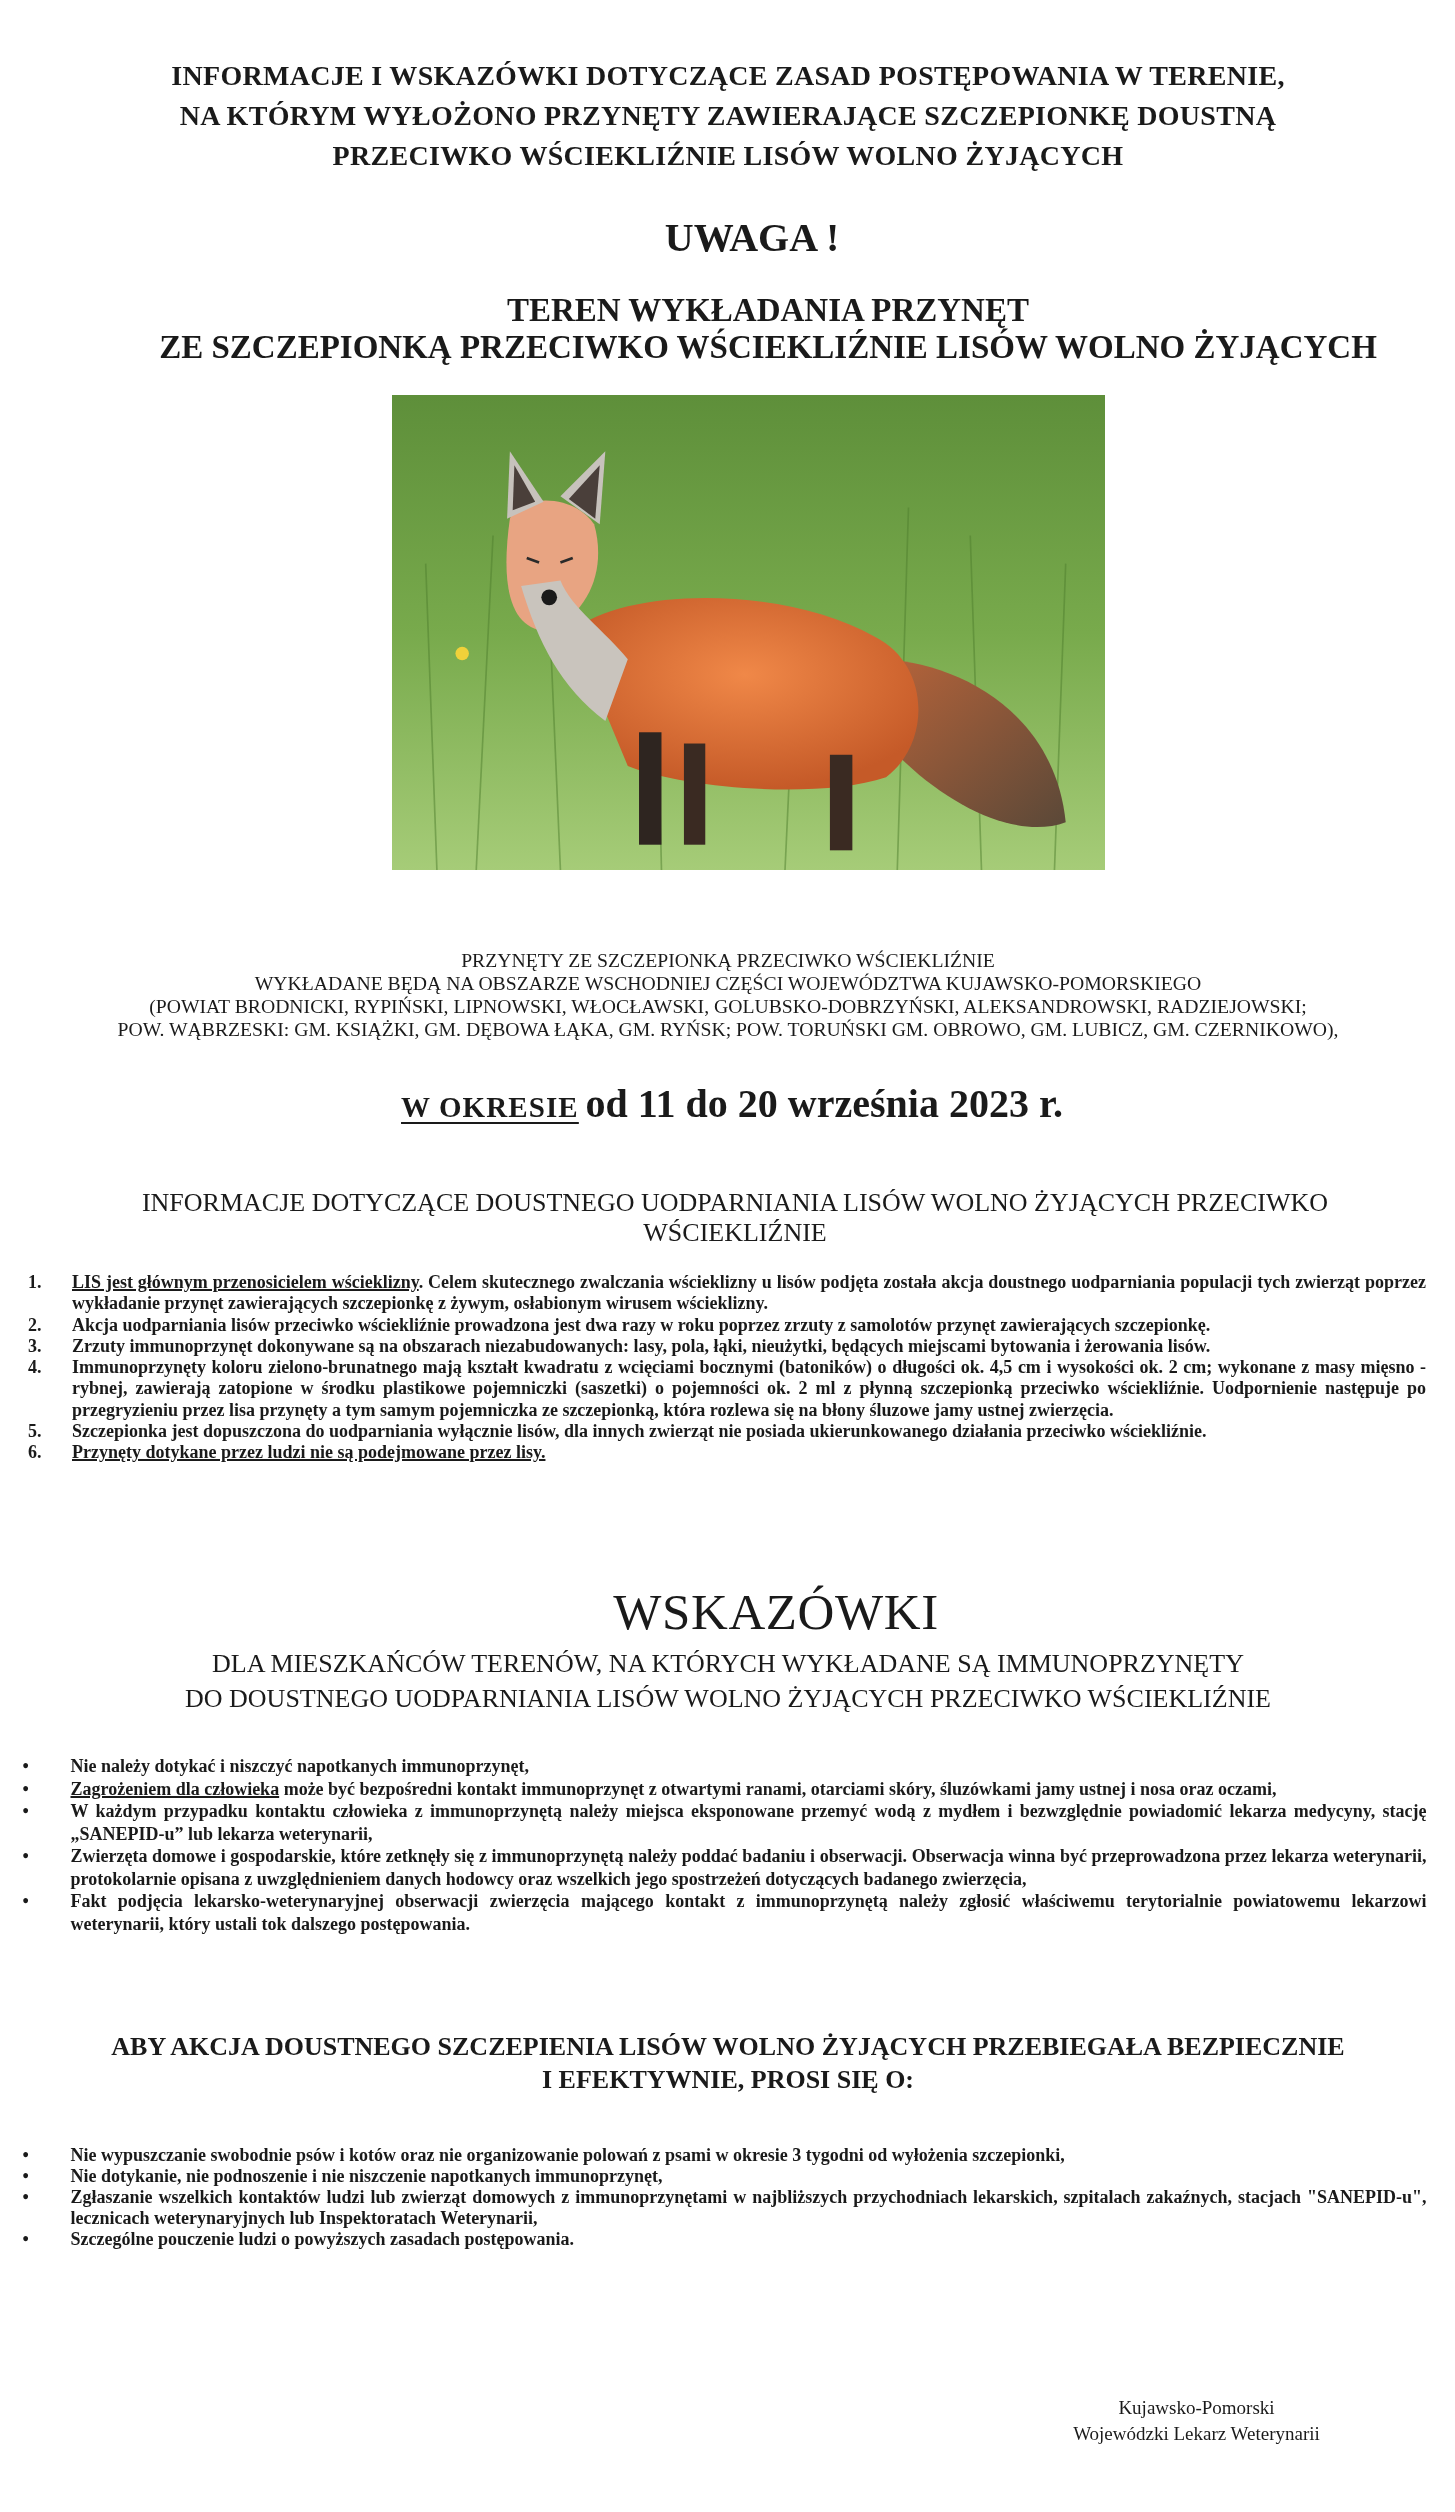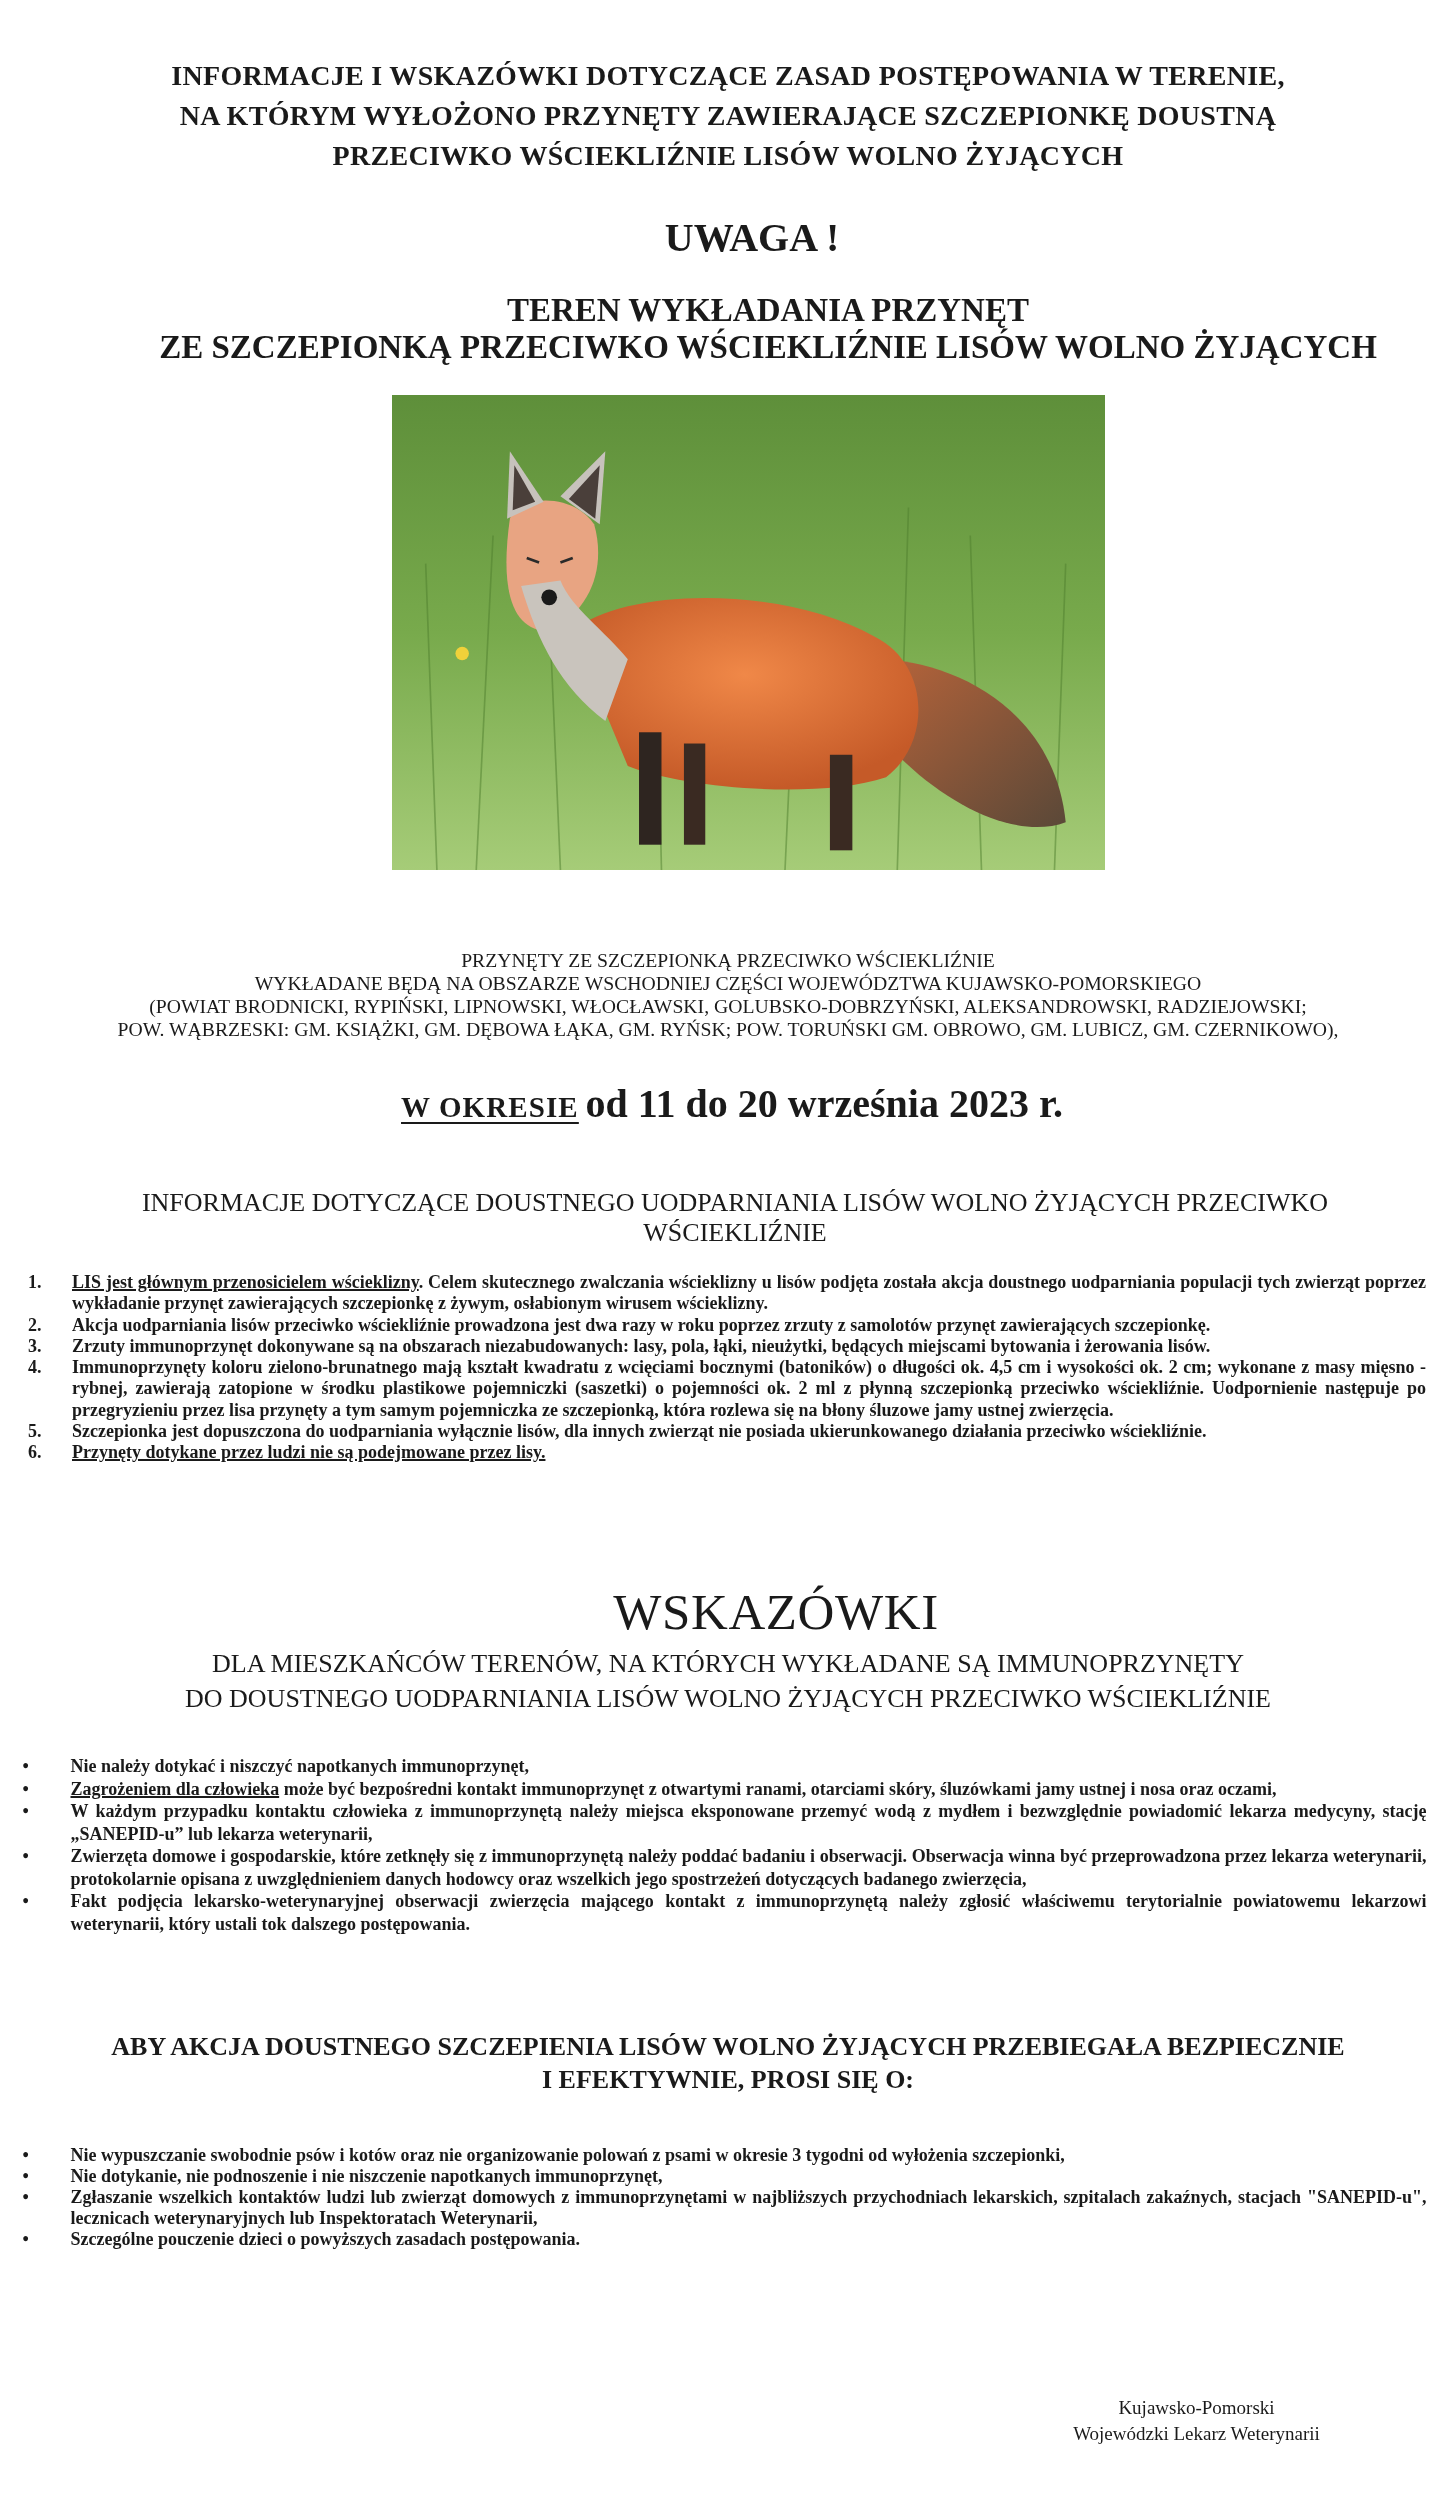--- a/index.html
+++ b/index.html
@@ -200,21 +200,21 @@
     <div class="item">
       <span class="bul">•</span>
       <span class="txt">Nie dotykanie, nie podnoszenie i nie niszczenie napotkanych immunoprzynęt,</span>
     </div>
     <div class="item">
       <span class="bul">•</span>
       <span class="txt">Zgłaszanie wszelkich kontaktów ludzi lub zwierząt domowych z immunoprzynętami w najbliższych przychodniach lekarskich, szpitalach zakaźnych, stacjach "SANEPID-u", lecznicach weterynaryjnych lub Inspektoratach Weterynarii,</span>
     </div>
     <div class="item">
       <span class="bul">•</span>
-      <span class="txt">Szczególne pouczenie dzieci o powyższych zasadach postępowania.</span>
+      <span class="txt">Szczególne pouczenie ludzi o powyższych zasadach postępowania.</span>
     </div>
   </div>
 
   <div class="sig">
     <div>Kujawsko-Pomorski</div>
     <div>Wojewódzki Lekarz Weterynarii</div>
   </div>
 
 </div>
 

